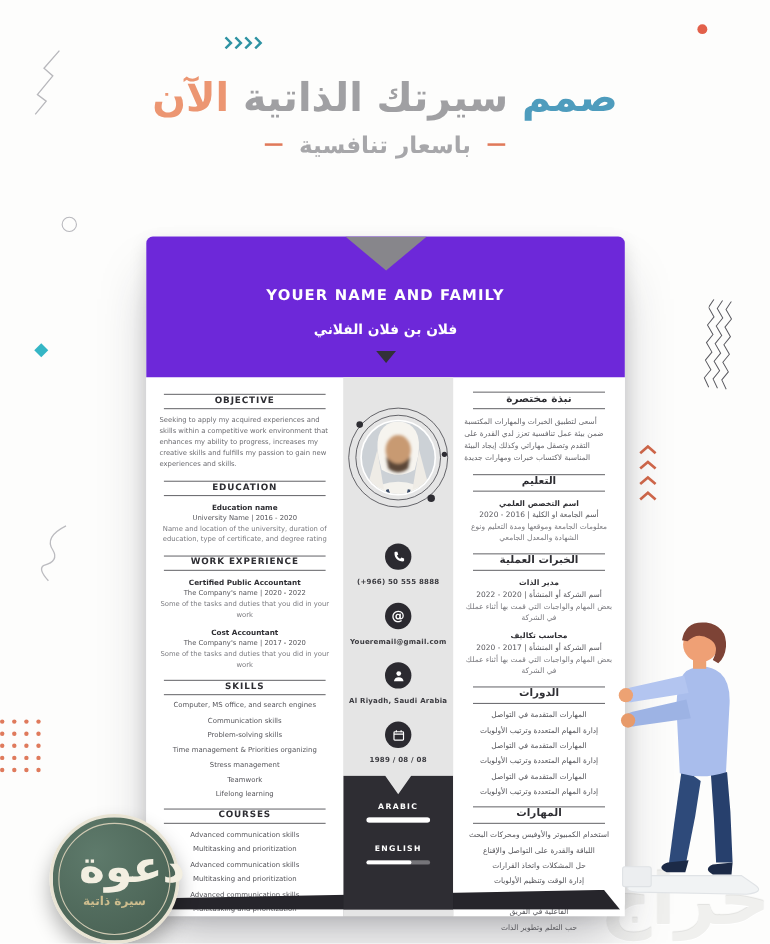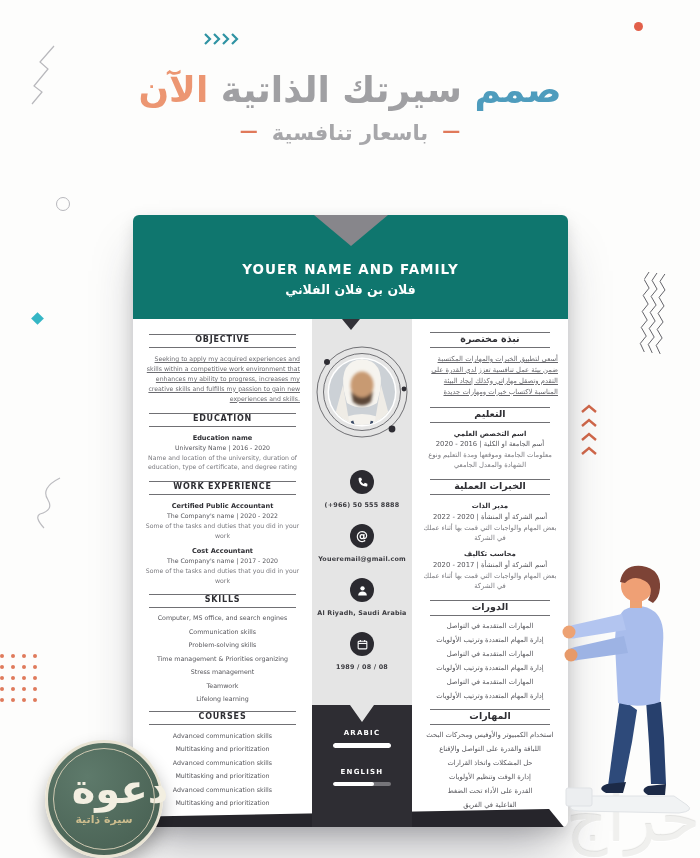--- a/index.html
+++ b/index.html
@@ -23,50 +23,50 @@
   .zz-tl{left:30px;top:44px;}
   .chev-top{left:203px;top:33px;}
   .zz-right{left:640px;top:273px;transform:rotate(7deg);}
   .chev-up{left:580px;top:404px;}
   .scribble{left:34px;top:476px;}
   .dots-grid{left:-4px;top:650px;width:44px;height:56px;display:grid;
              grid-template-columns:repeat(4,1fr);grid-template-rows:repeat(5,1fr);}
   .dots-grid i{width:4px;height:4px;border-radius:50%;background:#df7a5c;display:block;margin:auto;}
 
   .watermark{position:absolute;left:440px;top:782px;width:260px;z-index:1;direction:rtl;
-             font-size:64px;font-weight:normal;color:#f0f0ee;letter-spacing:4px;
+             font-size:64px;font-weight:bold;color:#f0f0ee;letter-spacing:4px;
              text-shadow:0 1px 0 #ffffff,0 -1px 1px #e0e0de;}
 
   
   .card{position:absolute;left:133px;top:215px;width:435px;height:612px;background:#fff;
         border-radius:6px;z-index:2;
         box-shadow:0 30px 45px -10px rgba(40,40,55,.35),0 6px 16px rgba(0,0,0,.12);}
-  .card-header{position:relative;height:104px;background:#0f766e;border-radius:6px 6px 0 0;
+  .card-header{position:relative;height:128px;background:#6d28d9;border-radius:6px 6px 0 0;
                text-align:center;color:#fff;overflow:hidden;}
   .header-tri{position:absolute;top:0;left:50%;transform:translateX(-50%);width:0;height:0;
               border-left:37px solid transparent;border-right:37px solid transparent;
               border-top:31px solid #87868b;}
   .name-en{position:relative;padding-top:46px;font-size:13.5px;font-weight:bold;letter-spacing:1px;}
-  .name-ar{position:relative;direction:rtl;font-size:12.5px;font-weight:bold;margin-top:5px;}
+  .name-ar{position:relative;direction:rtl;font-size:12.5px;font-weight:bold;margin-top:15px;}
 
   .card-body{display:flex;height:490px;}
   .col-left{width:179px;background:#fff;box-sizing:border-box;padding:6px 10px 0;}
   .col-center{width:100px;background:#e5e5e5;position:relative;text-align:center;}
   .col-right{flex:1;background:#fff;box-sizing:border-box;padding:4px 8px 0;direction:rtl;}
 
   .center-tri{position:absolute;left:50%;top:104px;transform:translateX(-50%);width:0;height:0;z-index:3;
               border-left:9px solid transparent;border-right:9px solid transparent;
               border-top:11px solid #323137;}
 
   
   .sec-title{border-top:1px solid #707074;border-bottom:1px solid #707074;margin:9px 6px 6px;
              padding:0 0 3px;text-align:center;font-weight:bold;font-size:8px;
              letter-spacing:.8px;color:#2e2e33;}
   .sec-title.ar{font-size:9.5px;letter-spacing:0;margin:9px 10px 6px;}
-  .sec-text{font-size:6.2px;color:#6b6b70;text-align:right;line-height:1.6;margin:0 2px;text-decoration:underline;}
+  .sec-text{font-size:6.2px;color:#6b6b70;text-align:left;line-height:1.6;margin:0 2px;}
   .sec-text.ar{font-size:6.8px;color:#66666b;}
   .entry-title{font-size:6.6px;font-weight:bold;color:#2f2f34;text-align:center;margin-top:7px;}
   .entry-title.ar{font-size:7px;}
   .entry-sub{font-size:6.2px;color:#55555a;text-align:center;margin-top:2.5px;}
   .entry-sub.ar{font-size:6.8px;}
   .entry-desc{font-size:6.2px;color:#7a7a7f;text-align:center;margin-top:2px;line-height:1.5;}
   .entry-desc.ar{font-size:6.8px;}
   .list-line{font-size:6.3px;color:#55555a;text-align:center;margin:6.5px 0;}
   .list-line-ar{font-size:6.8px;color:#55555a;text-align:center;margin:6px 0;}
 

